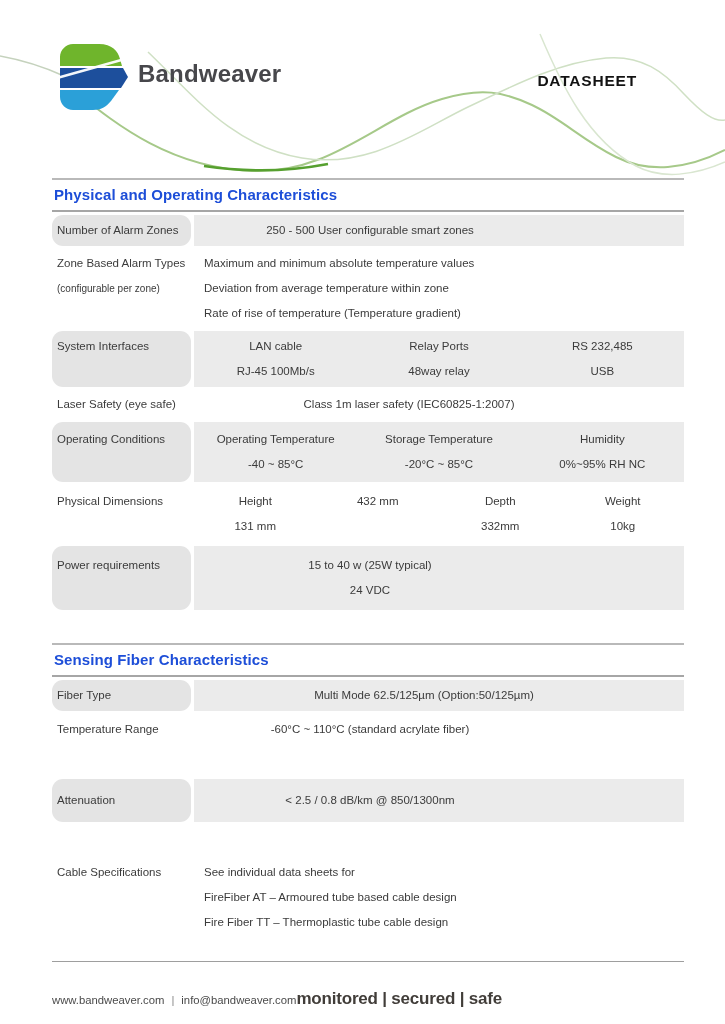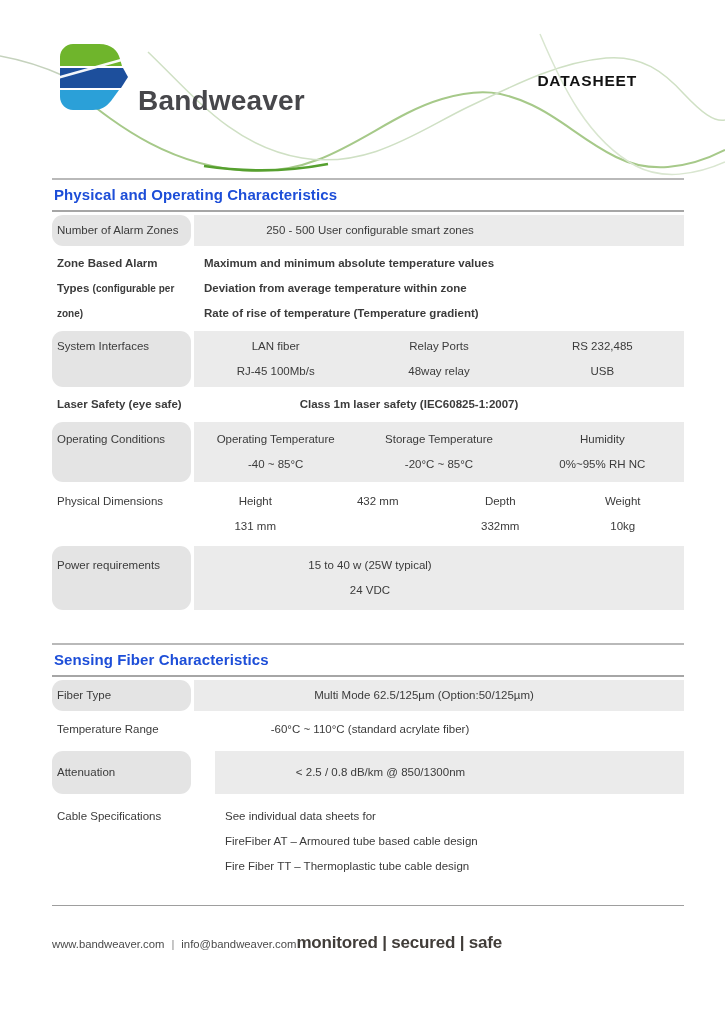--- a/index.html
+++ b/index.html
@@ -12,23 +12,22 @@
     margin: 0 auto;
     background: #ffffff;
     overflow: hidden;
   }
 
   
   .header { position: relative; height: 178px; }
   .header-art { position:absolute; left:0; top:0; }
   .brand-wordmark {
     position: absolute; left: 138px; top: 60px;
-    font-size: 28px; font-weight: bold; color: #47474b;
+    font-size: 24px; font-weight: bold; color: #47474b;
     letter-spacing: 0.2px;
-    margin-top: 25px;
   }
   .doc-label {
     position: absolute; right: 88px; top: 72px;
     font-size: 15.5px; font-weight: bold; color: #121212;
     letter-spacing: 0.8px;
   }
 
   
   .content { margin: 0 41px 0 52px; }
 
@@ -49,40 +48,40 @@
     padding: 3px 4px 3px 5px;
     line-height: 25px;
   }
   .cell-label .label-note { font-size: 10px; }
   .cell-value { flex: 1 1 auto; margin-left: 3px; padding: 3px 0; line-height: 25px; }
 
   .row.gray .cell-label { background: #e4e4e4; border-radius: 11px; }
   .row.gray .cell-value { background: #ebebeb; }
 
   
-  .row.pad2 .cell-label, .row.pad2 .cell-value { padding-top: 2px; padding-bottom: 2px; font-weight: bold; }
+  .row.pad2 .cell-label, .row.pad2 .cell-value { padding-top: 2px; padding-bottom: 2px; }
   .row.pad4 .cell-label, .row.pad4 .cell-value { padding-top: 4px; padding-bottom: 4px; }
   .row.pad5 .cell-label, .row.pad5 .cell-value { padding-top: 5px; padding-bottom: 5px; }
   .row.pad7 .cell-label, .row.pad7 .cell-value { padding-top: 7px; padding-bottom: 7px; }
   .row.pad9 .cell-label, .row.pad9 .cell-value { padding-top: 9px; padding-bottom: 9px; }
 
   .nowrap { white-space: nowrap; }
 
   
   .v-center-offset { text-align: center; padding-right: 138px !important; }
   .v-center-small-offset { text-align: center; padding-right: 60px !important; }
   .v-center-tiny-offset { text-align: center; padding-right: 30px !important; }
   .v-lines p { line-height: 25px; }
   .v-lines { padding-left: 10px !important; }
   .v-lines.centered { padding-left: 0 !important; }
   .v-cols { display: flex; }
   .v-cols .col { flex: 1 1 0; text-align: center; }
   .v-cols .col div { line-height: 25px; }
 
-  .gap-before { margin-top: 6px; gap: 21px; }
+  .gap-before { margin-top: 34px; }
 
   
   .footer-rule {
     margin: 22px 41px 0 52px;
     border-top: 1.5px solid #9e9e9e;
   }
   .footer {
     display: flex; align-items: baseline; 
     margin: 27px 41px 0 52px;
   }
@@ -135,21 +134,21 @@
             <p>Maximum and minimum absolute temperature values</p>
             <p>Deviation from average temperature within zone</p>
             <p>Rate of rise of temperature (Temperature gradient)</p>
           </div>
         </div>
 
         <div class="row gray">
           <div class="cell-label">System Interfaces</div>
           <div class="cell-value v-cols">
             <div class="col">
-              <div>LAN fiber</div>
+              <div>LAN cable</div>
               <div>RJ-45 100Mb/s</div>
             </div>
             <div class="col">
               <div>Relay Ports</div>
               <div>48way relay</div>
             </div>
             <div class="col">
               <div>RS 232,485</div>
               <div>USB</div>
             </div>

